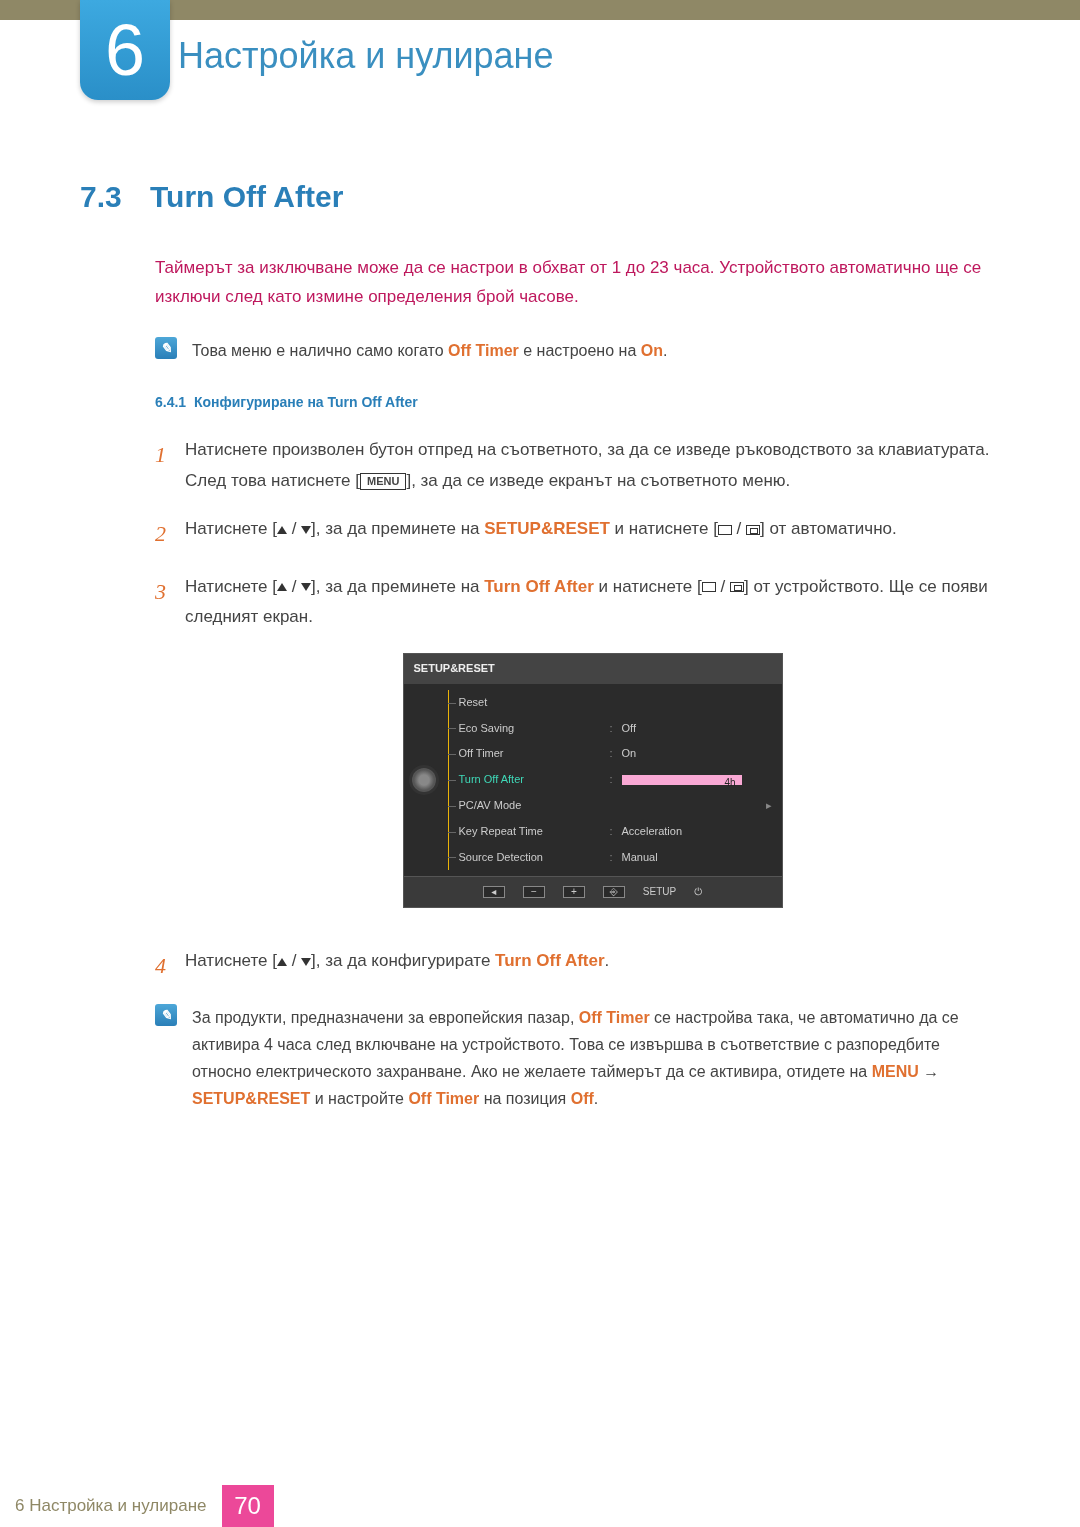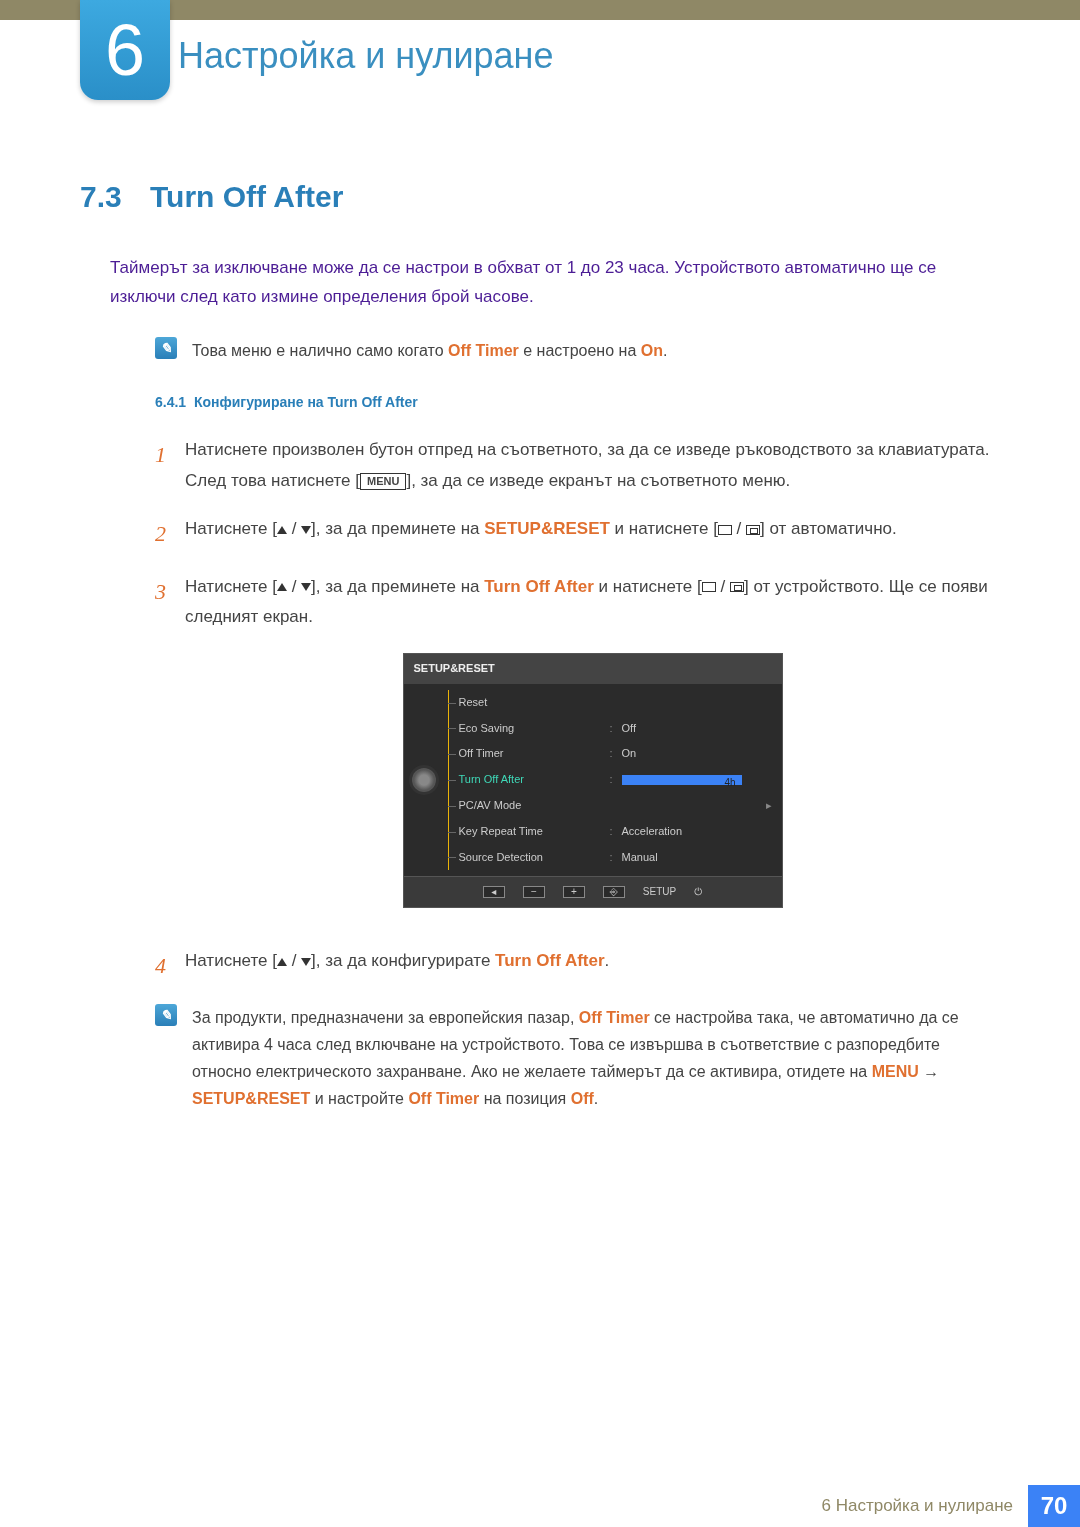--- a/index.html
+++ b/index.html
@@ -50,23 +50,23 @@
   .section-heading {
     color: #2a7fb8;
     font-size: 30px;
     font-weight: bold;
     margin-bottom: 40px;
   }
   .section-num { display: inline-block; width: 70px; }
   .intro {
     font-size: 17px;
     line-height: 1.7;
-    margin-left: 30px;
+    margin-left: 75px;
     margin-bottom: 25px;
-    color: #4c1d95;
+    color: #be185d;
   }
   .note-row {
     display: flex;
     align-items: flex-start;
     margin-left: 75px;
     margin-bottom: 30px;
     font-size: 16px;
     color: #444;
   }
   .note-icon {
@@ -167,21 +167,21 @@
   .osd-row::before {
     content:''; position:absolute; left:-1px; top:50%; width:8px; height:1px; background:#666;
   }
   .osd-label { flex: 1; }
   .osd-colon { width: 12px; color:#888; }
   .osd-val { width: 150px; }
   .osd-row.active .osd-label { color: #3fd9b8; }
   .osd-slider {
     display: inline-block;
     width: 120px; height: 10px;
-    background: #3b82f6;
+    background: #f9a8d4;
     position: relative;
     vertical-align: middle;
   }
   .osd-slider-val {
     position: absolute; right: 6px; top: -1px;
     font-size: 10px; color: #222;
   }
   .osd-nav {
     display: flex;
     justify-content: center;
@@ -197,35 +197,34 @@
     border: 1px solid #888;
     display: flex; align-items: center; justify-content: center;
     color: #ccc;
     background:#2a2a2a;
   }
   .footer {
     position: absolute;
     bottom: 0; left: 0; right: 0;
     height: 42px;
     display: flex;
-    justify-content: flex-end;
     align-items: stretch;
   }
   .footer-label {
     display: flex; align-items: center;
     padding: 0 15px;
     color: #8f8866;
     font-size: 17px;
   }
   .footer-page {
     width: 52px;
-    background: #3b82f6;
+    background: #ec4899;
     color: #fff;
     font-size: 24px;
-    font-weight: bold;
+    font-weight: normal;
     display: flex; align-items: center; justify-content: center;
   }
 </style>
 </head>
 <body>
 
 <div class="top-band"></div>
 <div class="chapter-tab">6</div>
 <div class="chapter-title">Настройка и нулиране</div>
 

